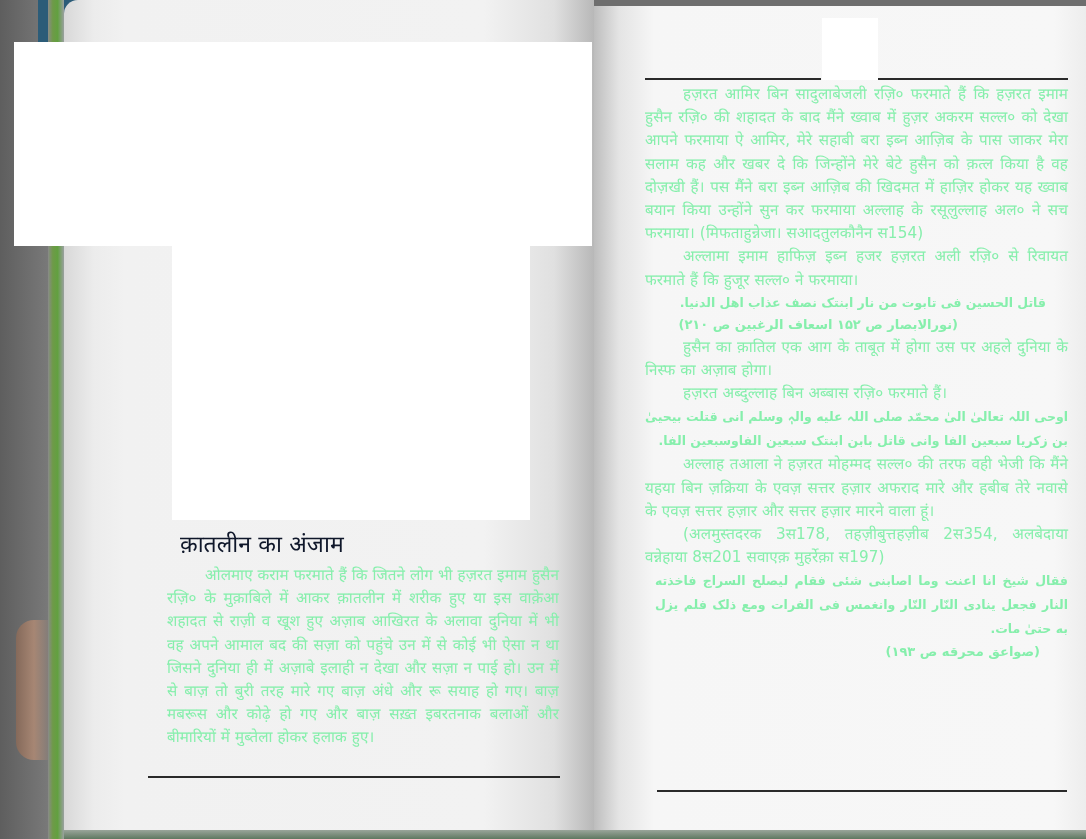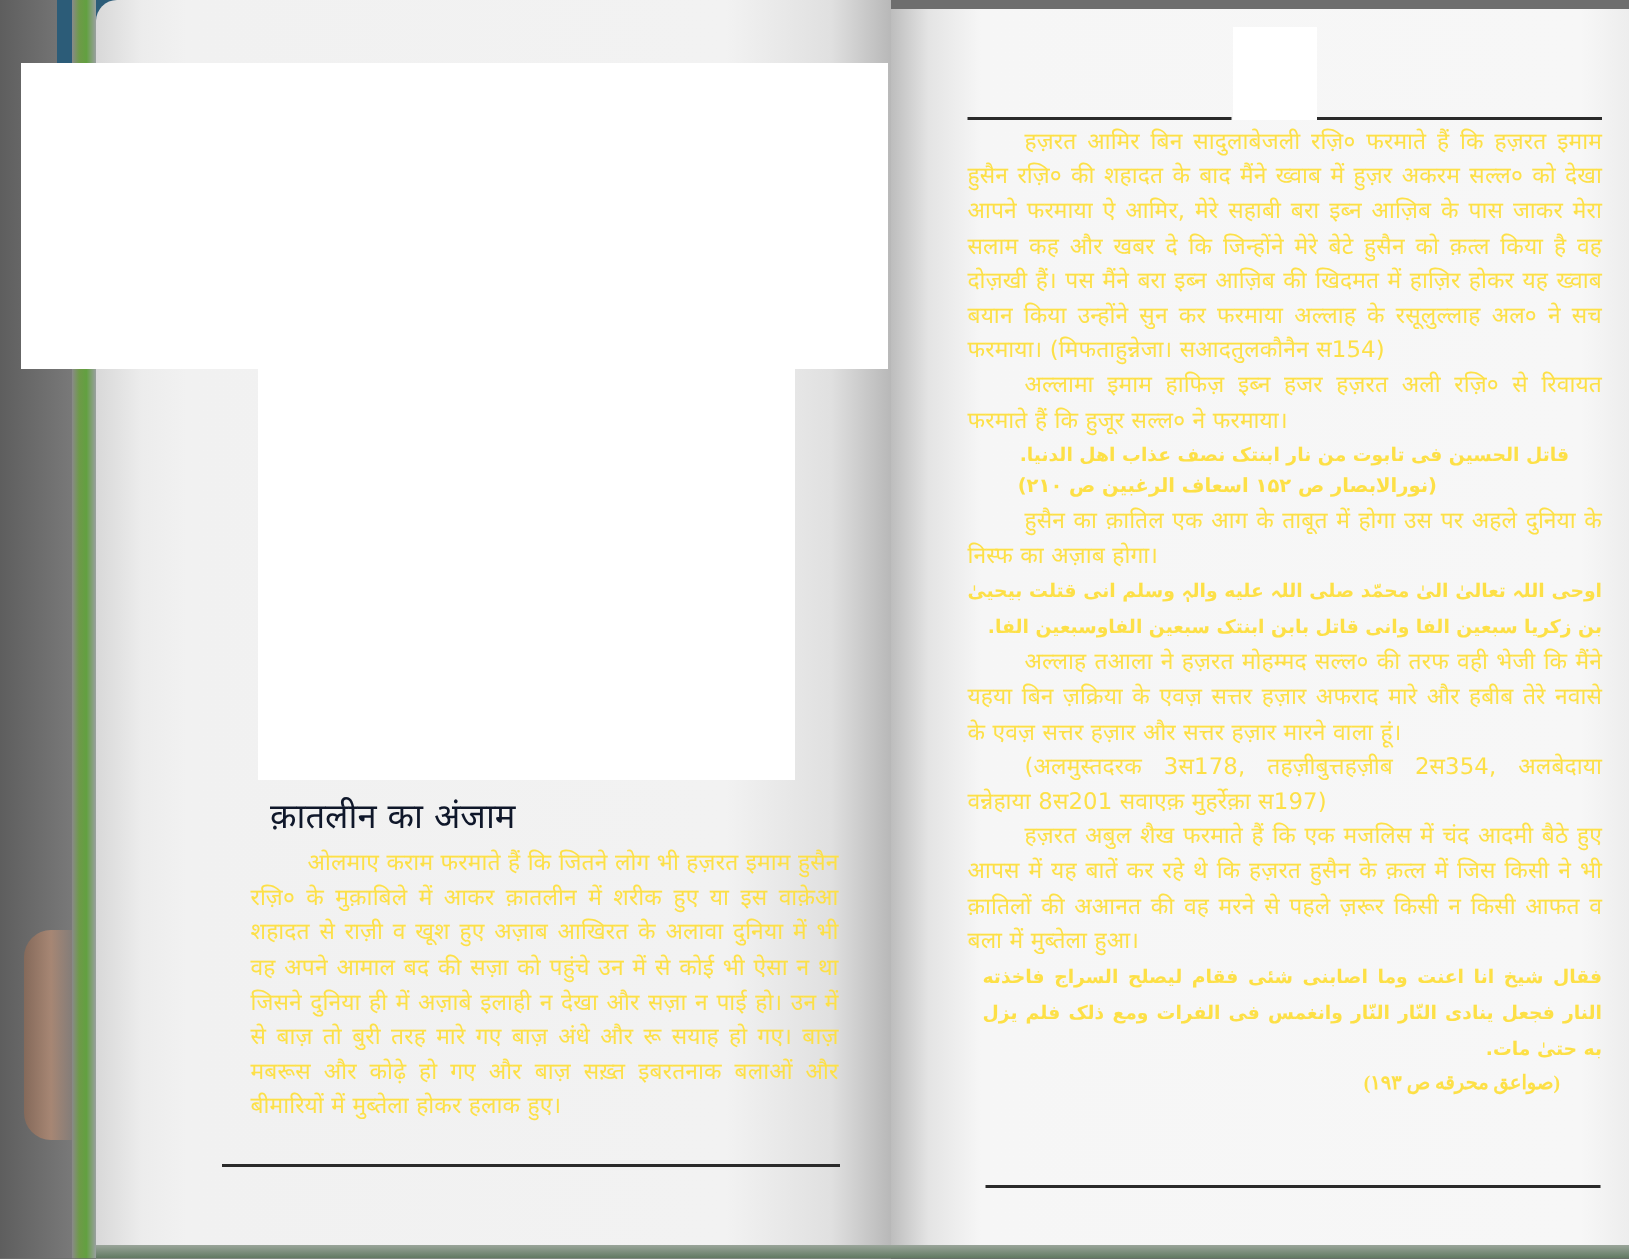--- a/index.html
+++ b/index.html
@@ -21,21 +21,21 @@
       border-top-left-radius:14px;
     }
     .page-right {
       position:absolute; left:594px; top:6px; width:492px; height:826px;
       background:linear-gradient(to right,#bdbdbd 0px,#e4e4e4 25px,#f6f6f6 60px,#f7f7f7 460px,#ededed 492px);
     }
     .bottom-strip { position:absolute; left:64px; top:830px; width:1022px; height:9px;
       background:linear-gradient(to bottom,#9aa59a,#5f7860); }
     .redact { position:absolute; background:#ffffff; }
     .text {
-      position:absolute; color:#fde047; font-size:15.2px; line-height:23.2px;
+      position:absolute; color:#86efac; font-size:15.2px; line-height:23.2px;
       text-align:justify; letter-spacing:0.1px;
     }
     .text p { margin:0; }
     .indent { text-indent:38px; }
     .arabic {
       direction:rtl; font-size:12.5px; font-weight:bold; line-height:22px; text-align:justify;
       font-family: "DejaVu Sans", sans-serif;
     }
     .arabic.cite { font-weight:bold; padding-right:110px; font-size:13px; }
     .heading { position:absolute; font-size:23px; color:#0f172a; }
@@ -66,20 +66,20 @@
 <div class="redact" style="left:822px;top:18px;width:56px;height:62px;"></div>
 <div class="rule" style="left:645px;top:78px;width:176px;"></div>
 <div class="rule" style="left:878px;top:78px;width:190px;"></div>
 
 <div class="text" style="left:645px;top:83px;width:423px;">
   <p class="indent">हज़रत आमिर बिन सादुलाबेजली रज़ि० फरमाते हैं कि हज़रत इमाम हुसैन रज़ि० की शहादत के बाद मैंने ख्वाब में हुज़र अकरम सल्ल० को देखा आपने फरमाया ऐ आमिर, मेरे सहाबी बरा इब्न आज़िब के पास जाकर मेरा सलाम कह और खबर दे कि जिन्होंने मेरे बेटे हुसैन को क़त्ल किया है वह दोज़खी हैं। पस मैंने बरा इब्न आज़िब की खिदमत में हाज़िर होकर यह ख्वाब बयान किया उन्होंने सुन कर फरमाया अल्लाह के रसूलुल्लाह अल० ने सच फरमाया। (मिफताहुन्नेजा। सआदतुलकौनैन स154)</p>
   <p class="indent">अल्लामा इमाम हाफिज़ इब्न हजर हज़रत अली रज़ि० से रिवायत फरमाते हैं कि हुजूर सल्ल० ने फरमाया।</p>
   <p class="arabic" style="padding-right:22px;">قاتل الحسین فی تابوت من نار ابنتک نصف عذاب اهل الدنیا.</p>
   <p class="arabic cite">(نورالابصار ص ۱۵۲ اسعاف الرغبین ص ۲۱۰)</p>
   <p class="indent">हुसैन का क़ातिल एक आग के ताबूत में होगा उस पर अहले दुनिया के निस्फ का अज़ाब होगा।</p>
+  <p class="indent">हज़रत अब्दुल्लाह बिन अब्बास रज़ि० फरमाते हैं।</p>
   <p class="arabic" style="line-height:24px;">اوحی اللہ تعالیٰ الیٰ محمّد صلی اللہ علیه والہٖ وسلم انی قتلت بیحییٰ بن زکریا سبعین الفا وانی قاتل بابن ابنتک سبعین الفاوسبعین الفا.</p>
   <p class="indent">अल्लाह तआला ने हज़रत मोहम्मद सल्ल० की तरफ वही भेजी कि मैंने यहया बिन ज़क्रिया के एवज़ सत्तर हज़ार अफराद मारे और हबीब तेरे नवासे के एवज़ सत्तर हज़ार और सत्तर हज़ार मारने वाला हूं।</p>
   <p class="indent">(अलमुस्तदरक 3स178, तहज़ीबुत्तहज़ीब 2स354, अलबेदाया वन्नेहाया 8स201 सवाएक़ मुहर्रेक़ा स197)</p>
-  <p class="indent">हज़रत अबुल शैख फरमाते हैं कि एक मजलिस में चंद आदमी बैठे हुए आपस में यह बातें कर रहे थे कि हज़रत हुसैन के क़त्ल में जिस किसी ने भी क़ातिलों की अआनत की वह मरने से पहले ज़रूर किसी न किसी आफत व बला में मुब्तेला हुआ।</p>
   <p class="arabic" style="line-height:24px;margin-left:10px;">فقال شیخ انا اعنت وما اصابنی شئی فقام لیصلح السراج فاخذته النار فجعل ینادی النّار النّار وانغمس فی الفرات ومع ذلک فلم یزل به حتیٰ مات.</p>
-  <p class="arabic cite" style="padding-right:28px;font-family:Liberation Serif, serif;">(صواعق محرقه ص ۱۹۳)</p>
+  <p class="arabic cite" style="padding-right:28px;">(صواعق محرقه ص ۱۹۳)</p>
 </div>
 <div class="rule" style="left:657px;top:790px;width:410px;"></div>
 
 </body></html>

